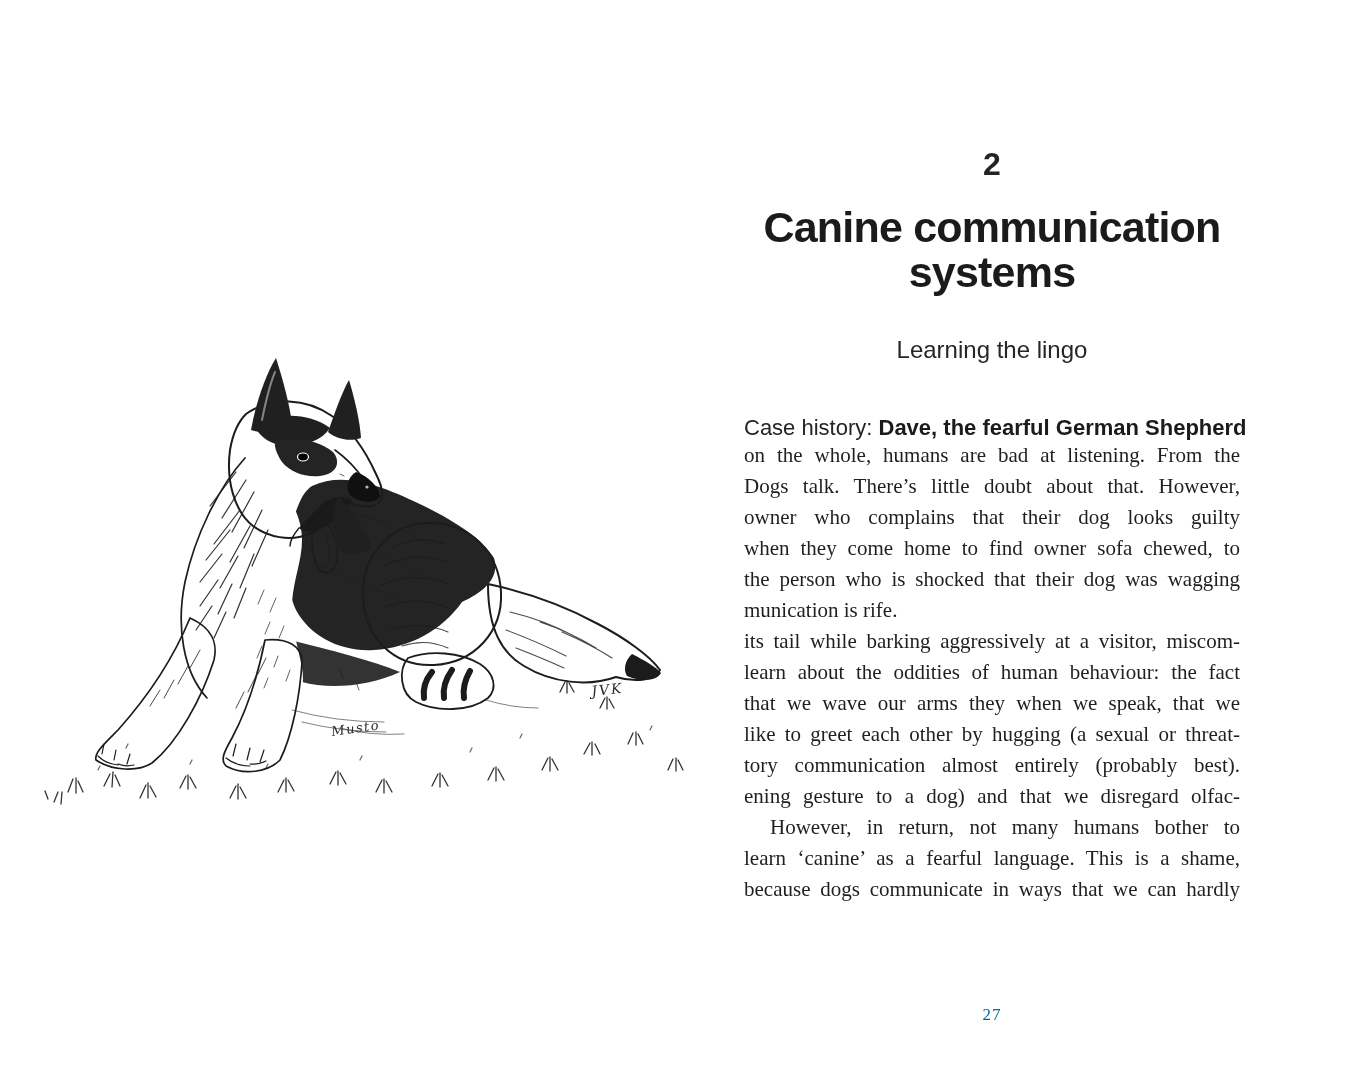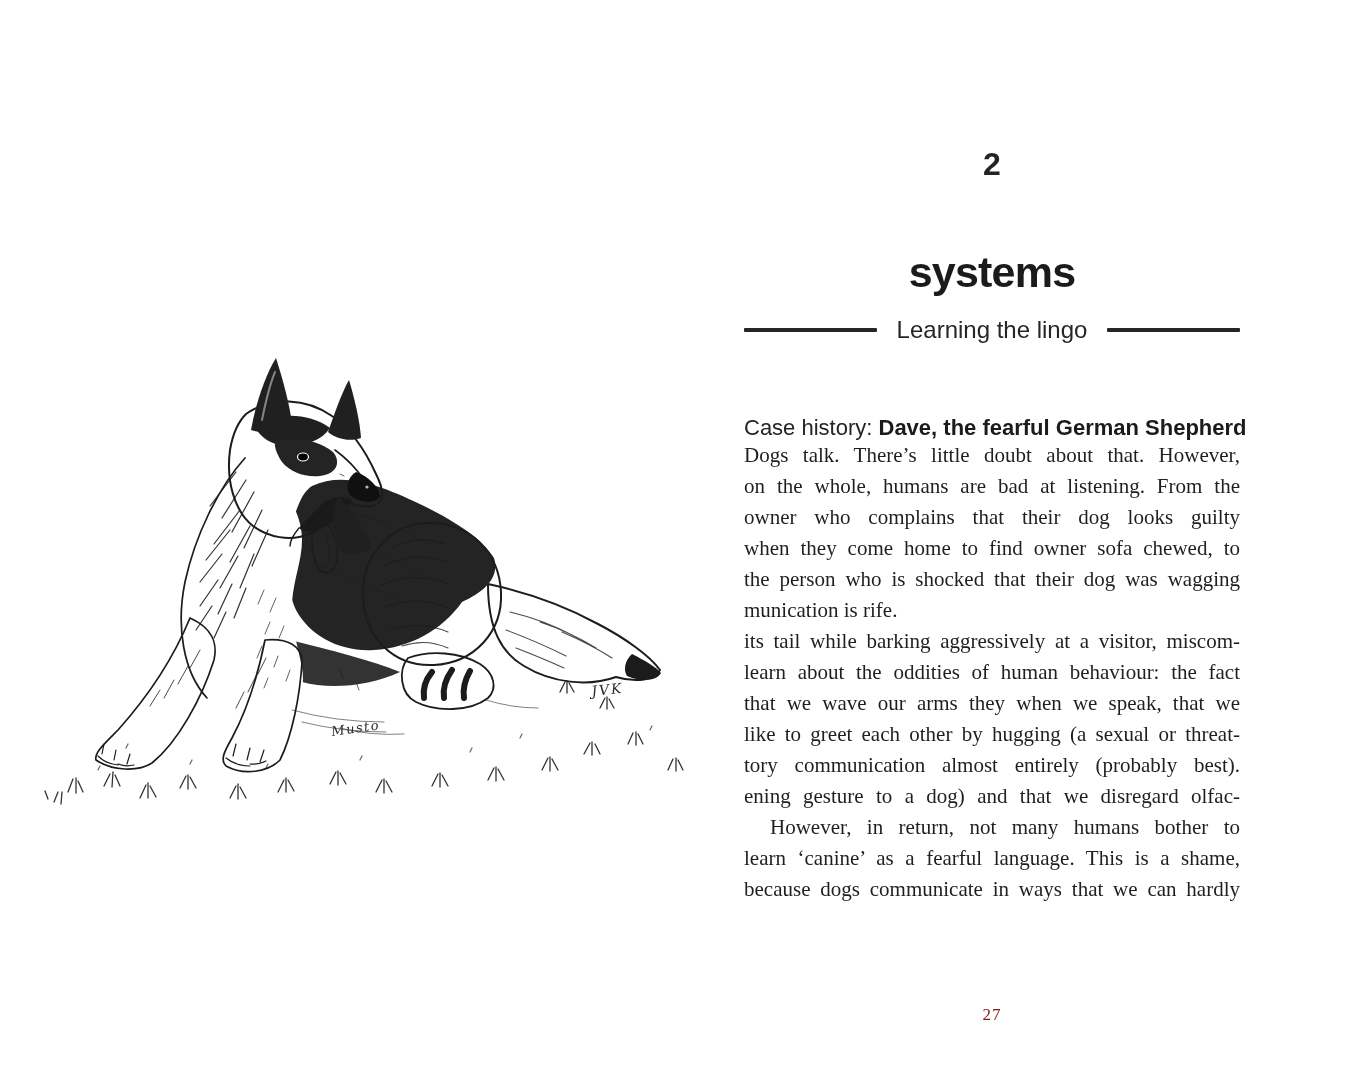--- a/index.html
+++ b/index.html
@@ -13,36 +13,36 @@
   
   .page-right{position:absolute;left:744px;top:0;width:496px;height:1080px;}
 
   .chapter-number{position:absolute;left:0;top:146px;width:100%;text-align:center;
       font-weight:700;font-size:32px;line-height:36px;color:#242424;}
 
   .chapter-title{position:absolute;left:-20px;top:205px;width:536px;text-align:center;
       font-weight:700;font-size:43px;line-height:45px;letter-spacing:-0.8px;color:#1b1b1b;}
 
   .subtitle-row{position:absolute;left:0;top:316px;width:100%;height:28px;
-      display:flex;align-items:center;gap:20px;}
+      display:flex;align-items:center;gap:20px;flex-direction:column;}
   .subtitle-rule{flex:1;height:4px;background:#262626;border-radius:1px;}
   .subtitle-text{font-size:24px;font-weight:400;color:#262626;white-space:nowrap;}
 
   .case-history{position:absolute;left:0;top:377px;width:100%;
       font-size:22px;color:#242424;white-space:nowrap;margin-top:38px;}
   .case-history b{font-weight:700;color:#1b1b1b;}
 
   .body-text{position:absolute;left:0;top:440px;width:496px;
       font-family:"Liberation Serif",serif;font-size:21px;line-height:31px;color:#1f1f1f;}
   .bodyline{text-align:justify;text-align-last:justify;height:31px;}
   .bodyline.end{text-align-last:left;}
   .bodyline.indent{text-indent:26px;}
 
   .page-number{position:absolute;left:0;top:1005px;width:100%;text-align:center;
-      font-family:"Liberation Serif",serif;font-size:17px;letter-spacing:1px;color:#7f1d1d;}
+      font-family:"Liberation Serif",serif;font-size:17px;letter-spacing:1px;color:#0369a1;}
 
   
   .ink{stroke:#1c1c1c;fill:none;stroke-linecap:round;stroke-linejoin:round;}
 </style>
 </head>
 <body>
 
 <div class="canvas">
 
   <div class="page-left">
@@ -139,37 +139,37 @@
       <text x="292" y="396" transform="rotate(-8 292 396)" font-family="DejaVu Serif, serif" font-style="italic" font-size="13" letter-spacing="1.5" fill="#2b2b2b">Musto</text>
       <text x="552" y="356" transform="rotate(-6 552 356)" font-family="DejaVu Serif, serif" font-style="italic" font-size="14" letter-spacing="2" fill="#2b2b2b">JVK</text>
     </svg>
   </div>
 
   <div class="page-right">
 
     <div class="chapter-number">2</div>
 
     <div class="chapter-title">
-      <br>
+      <span>Canine communication</span><br>
       <span>systems</span>
     </div>
 
     <div class="subtitle-row">
       <div class="subtitle-rule"></div>
       <div class="subtitle-text">Learning the lingo</div>
       <div class="subtitle-rule"></div>
     </div>
 
     <div class="case-history">
       <span>Case history: </span><b>Dave, the fearful German Shepherd</b>
     </div>
 
     <div class="body-text">
+        <div class="bodyline">on the whole, humans are bad at listening. From the</div>
         <div class="bodyline">Dogs talk. There’s little doubt about that. However,</div>
-        <div class="bodyline">on the whole, humans are bad at listening. From the</div>
         <div class="bodyline">owner who complains that their dog looks guilty</div>
         <div class="bodyline">when they come home to find owner sofa chewed, to</div>
         <div class="bodyline">the person who is shocked that their dog was wagging</div>
         <div class="bodyline end">munication is rife.</div>
         <div class="bodyline">its tail while barking aggressively at a visitor, miscom-</div>
         <div class="bodyline">learn about the oddities of human behaviour: the fact</div>
         <div class="bodyline">that we wave our arms they when we speak, that we</div>
         <div class="bodyline">like to greet each other by hugging (a sexual or threat-</div>
         <div class="bodyline">tory communication almost entirely (probably best).</div>
         <div class="bodyline">ening gesture to a dog) and that we disregard olfac-</div>

